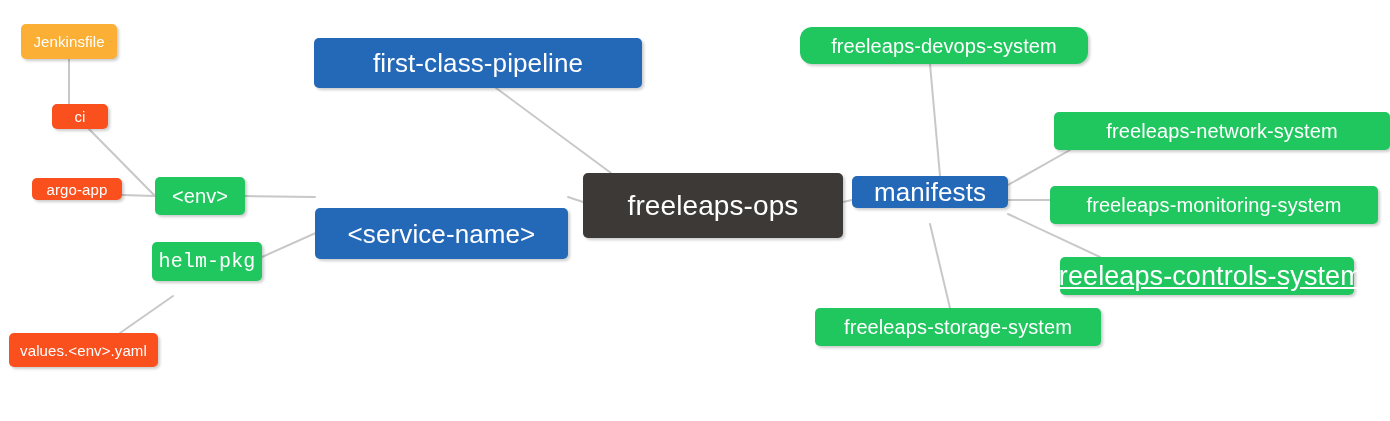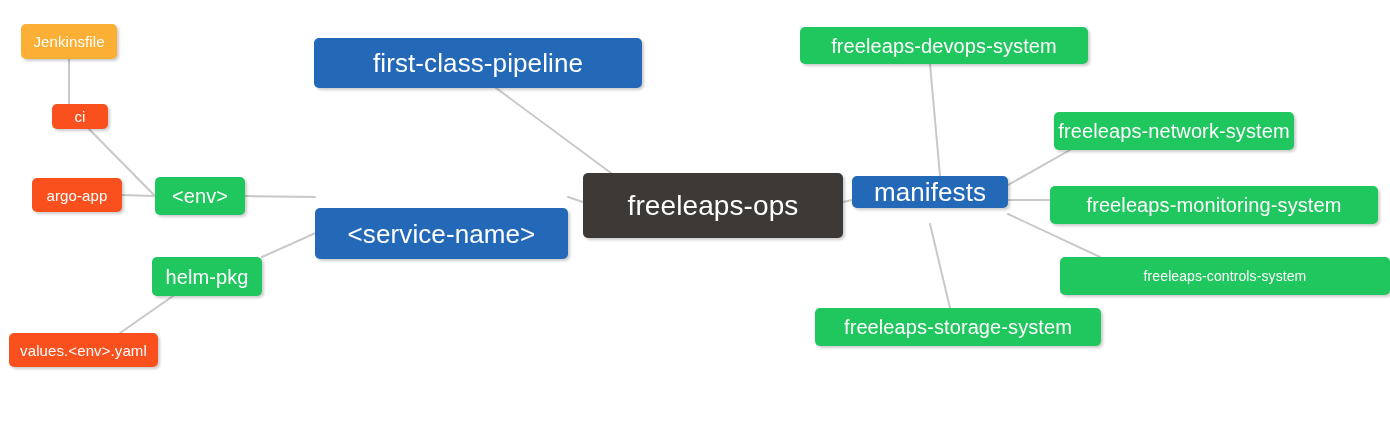--- a/index.html
+++ b/index.html
@@ -56,27 +56,27 @@
       <line x1="843" y1="202" x2="852" y2="200" stroke="#c8c8c8" stroke-width="2" stroke-linecap="round"></line>
       <line x1="940" y1="176" x2="930" y2="64" stroke="#c8c8c8" stroke-width="2" stroke-linecap="round"></line>
       <line x1="1008" y1="185" x2="1070" y2="150" stroke="#c8c8c8" stroke-width="2" stroke-linecap="round"></line>
       <line x1="1008" y1="200" x2="1050" y2="200" stroke="#c8c8c8" stroke-width="2" stroke-linecap="round"></line>
       <line x1="1008" y1="214" x2="1100" y2="257" stroke="#c8c8c8" stroke-width="2" stroke-linecap="round"></line>
       <line x1="930" y1="224" x2="950" y2="308" stroke="#c8c8c8" stroke-width="2" stroke-linecap="round"></line>
     </svg>
   <div id="node-layer">
       <div class="node" style="left: 21px; top: 24px; width: 96px; height: 35px; background: rgb(251, 175, 52); font-size: 15px;">Jenkinsfile</div>
       <div class="node" style="left: 52px; top: 104px; width: 34px; height: 25px; background: rgb(249, 80, 30); font-size: 15px;">ci</div>
-      <div class="node" style="left: 32px; top: 178px; width: 90px; height: 34px; background: rgb(249, 80, 30); font-size: 15px;">argo-app</div>
+      <div class="node" style="left: 32px; top: 178px; width: 90px; height: 22px; background: rgb(249, 80, 30); font-size: 15px;">argo-app</div>
       <div class="node" style="left: 155px; top: 177px; width: 90px; height: 38px; background: rgb(32, 198, 94); font-size: 20px;">&lt;env&gt;</div>
-      <div class="node" style="left: 152px; top: 257px; width: 110px; height: 39px; background: rgb(32, 198, 94); font-size: 20px;">helm-pkg</div>
+      <div class="node" style="left: 152px; top: 242px; width: 110px; height: 39px; background: rgb(32, 198, 94); font-size: 20px; font-family: Liberation Mono, monospace;">helm-pkg</div>
       <div class="node" style="left: 9px; top: 333px; width: 149px; height: 34px; background: rgb(249, 80, 30); font-size: 15px;">values.&lt;env&gt;.yaml</div>
       <div class="node" style="left: 315px; top: 172px; width: 253px; height: 51px; background: rgb(36, 104, 184); font-size: 26px; margin-top: 36px;">&lt;service-name&gt;</div>
       <div class="node" style="left: 314px; top: 38px; width: 328px; height: 50px; background: rgb(36, 104, 184); font-size: 26px;">first-class-pipeline</div>
       <div class="node" style="left: 583px; top: 173px; width: 260px; height: 65px; background: rgb(61, 57, 54); font-size: 28px;">freeleaps-ops</div>
       <div class="node" style="left: 852px; top: 176px; width: 156px; height: 32px; background: rgb(36, 104, 184); font-size: 26px;">manifests</div>
-      <div class="node" style="left: 800px; top: 27px; width: 288px; height: 37px; background: rgb(32, 198, 94); font-size: 20px;">freeleaps-devops-system</div>
-      <div class="node" style="left: 1054px; top: 112px; width: 240px; height: 38px; background: rgb(32, 198, 94); font-size: 20px;">freeleaps-network-system</div>
+      <div class="node" style="left: 800px; top: 27px; width: 288px; height: 37px; background: rgb(32, 198, 94); font-size: 20px; border-radius: 12px;">freeleaps-devops-system</div>
+      <div class="node" style="left: 1054px; top: 112px; width: 336px; height: 38px; background: rgb(32, 198, 94); font-size: 20px;">freeleaps-network-system</div>
       <div class="node" style="left: 1050px; top: 186px; width: 328px; height: 38px; background: rgb(32, 198, 94); font-size: 20px;">freeleaps-monitoring-system</div>
-      <div class="node" style="left: 1060px; top: 257px; width: 330px; height: 38px; background: rgb(32, 198, 94); font-size: 14px;">freeleaps-controls-system</div>
+      <div class="node" style="left: 1060px; top: 257px; width: 294px; height: 38px; background: rgb(32, 198, 94); font-size: 27px; text-decoration: underline;">freeleaps-controls-system</div>
       <div class="node" style="left: 815px; top: 308px; width: 286px; height: 38px; background: rgb(32, 198, 94); font-size: 20px;">freeleaps-storage-system</div>
     </div>
 </div>
 
 </body></html>

